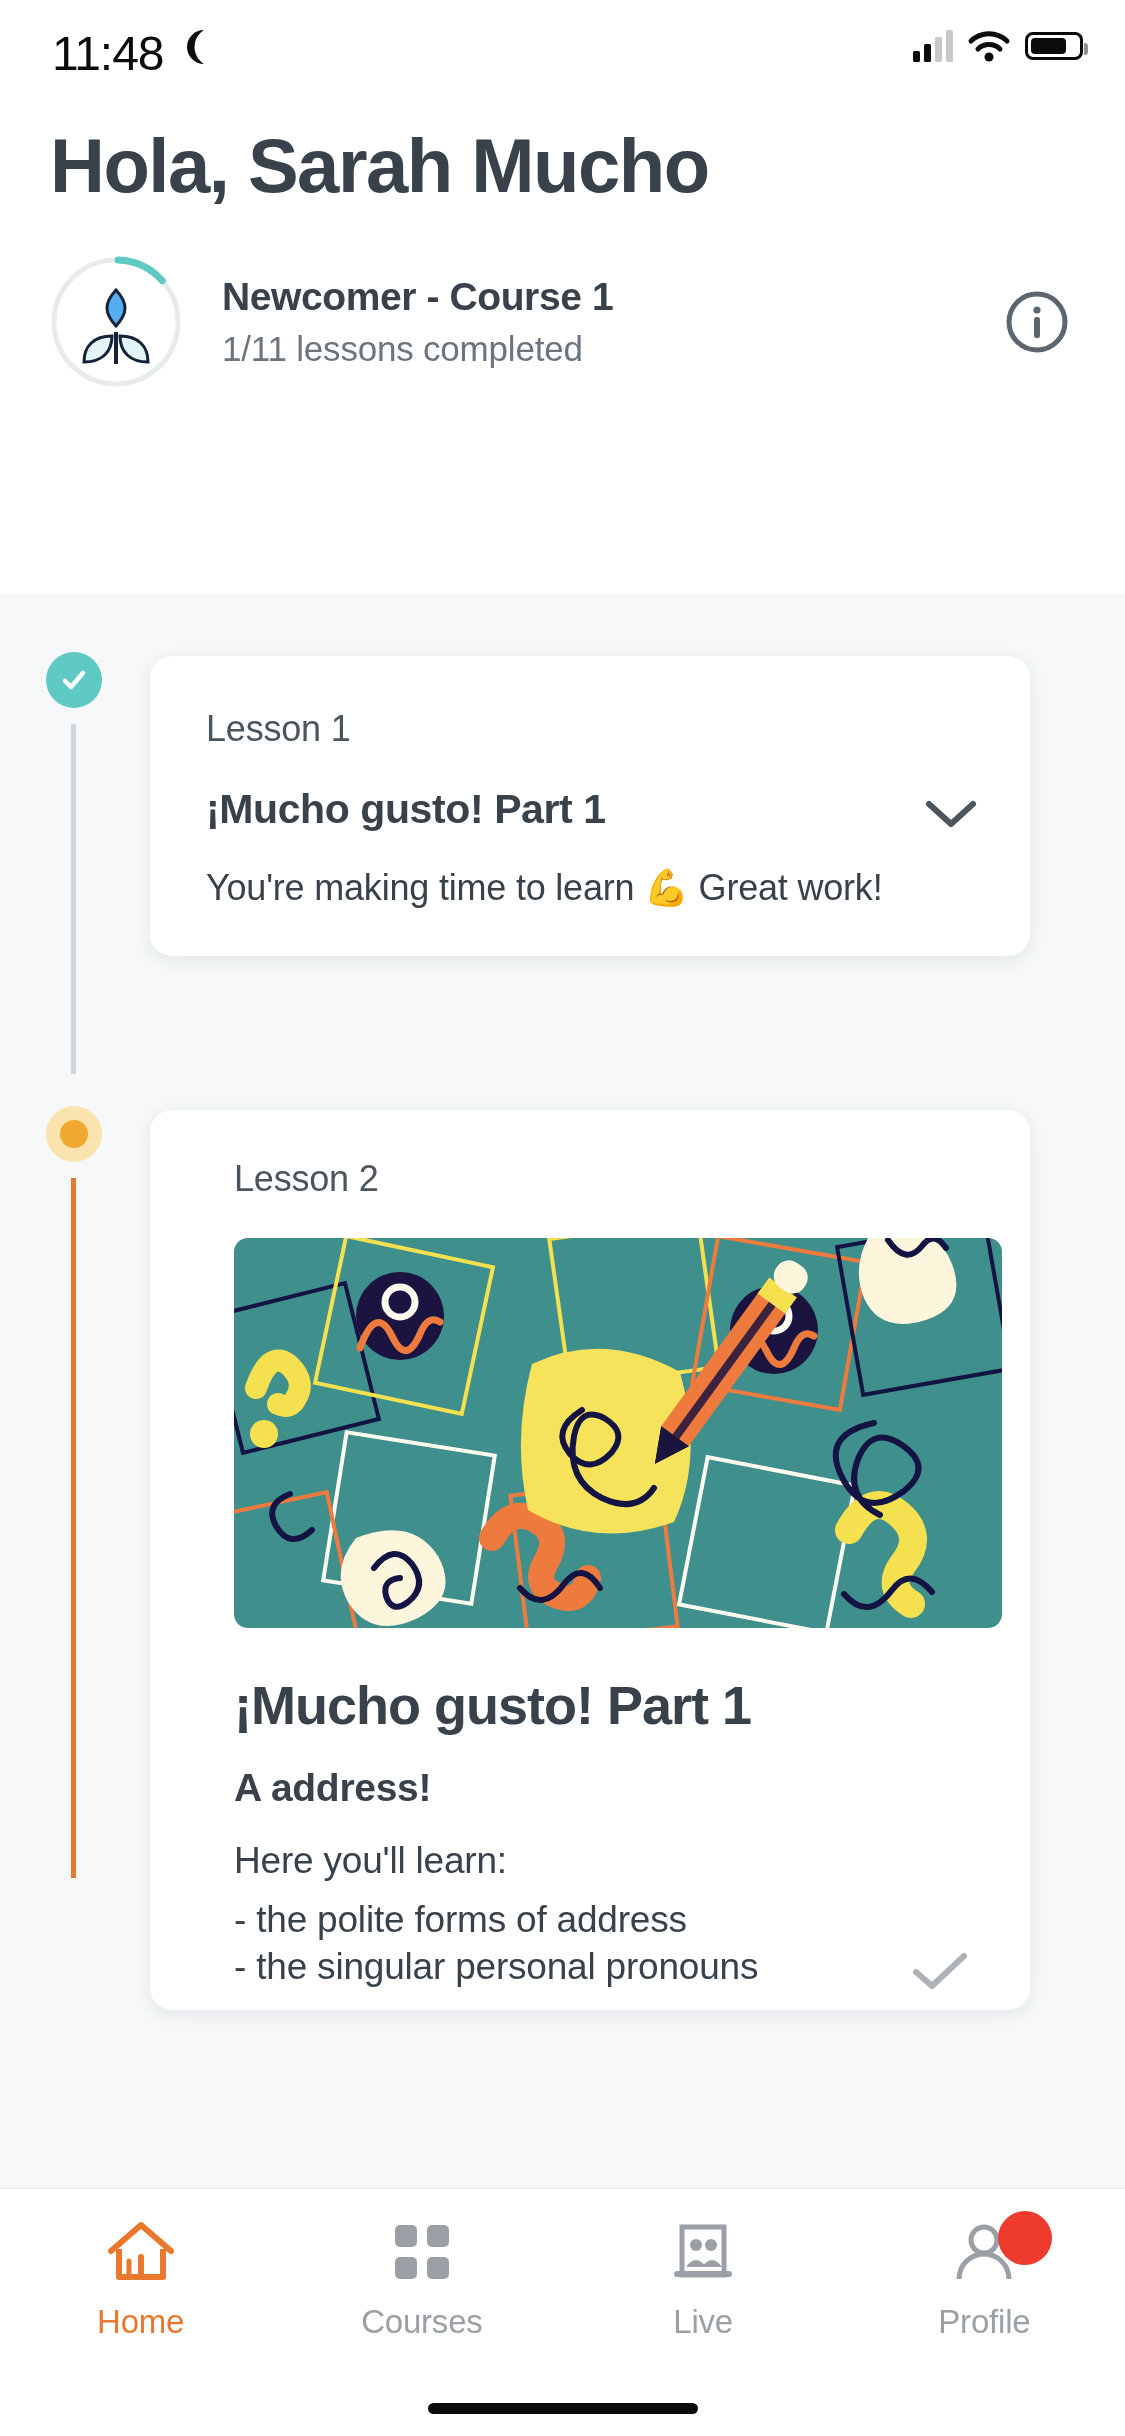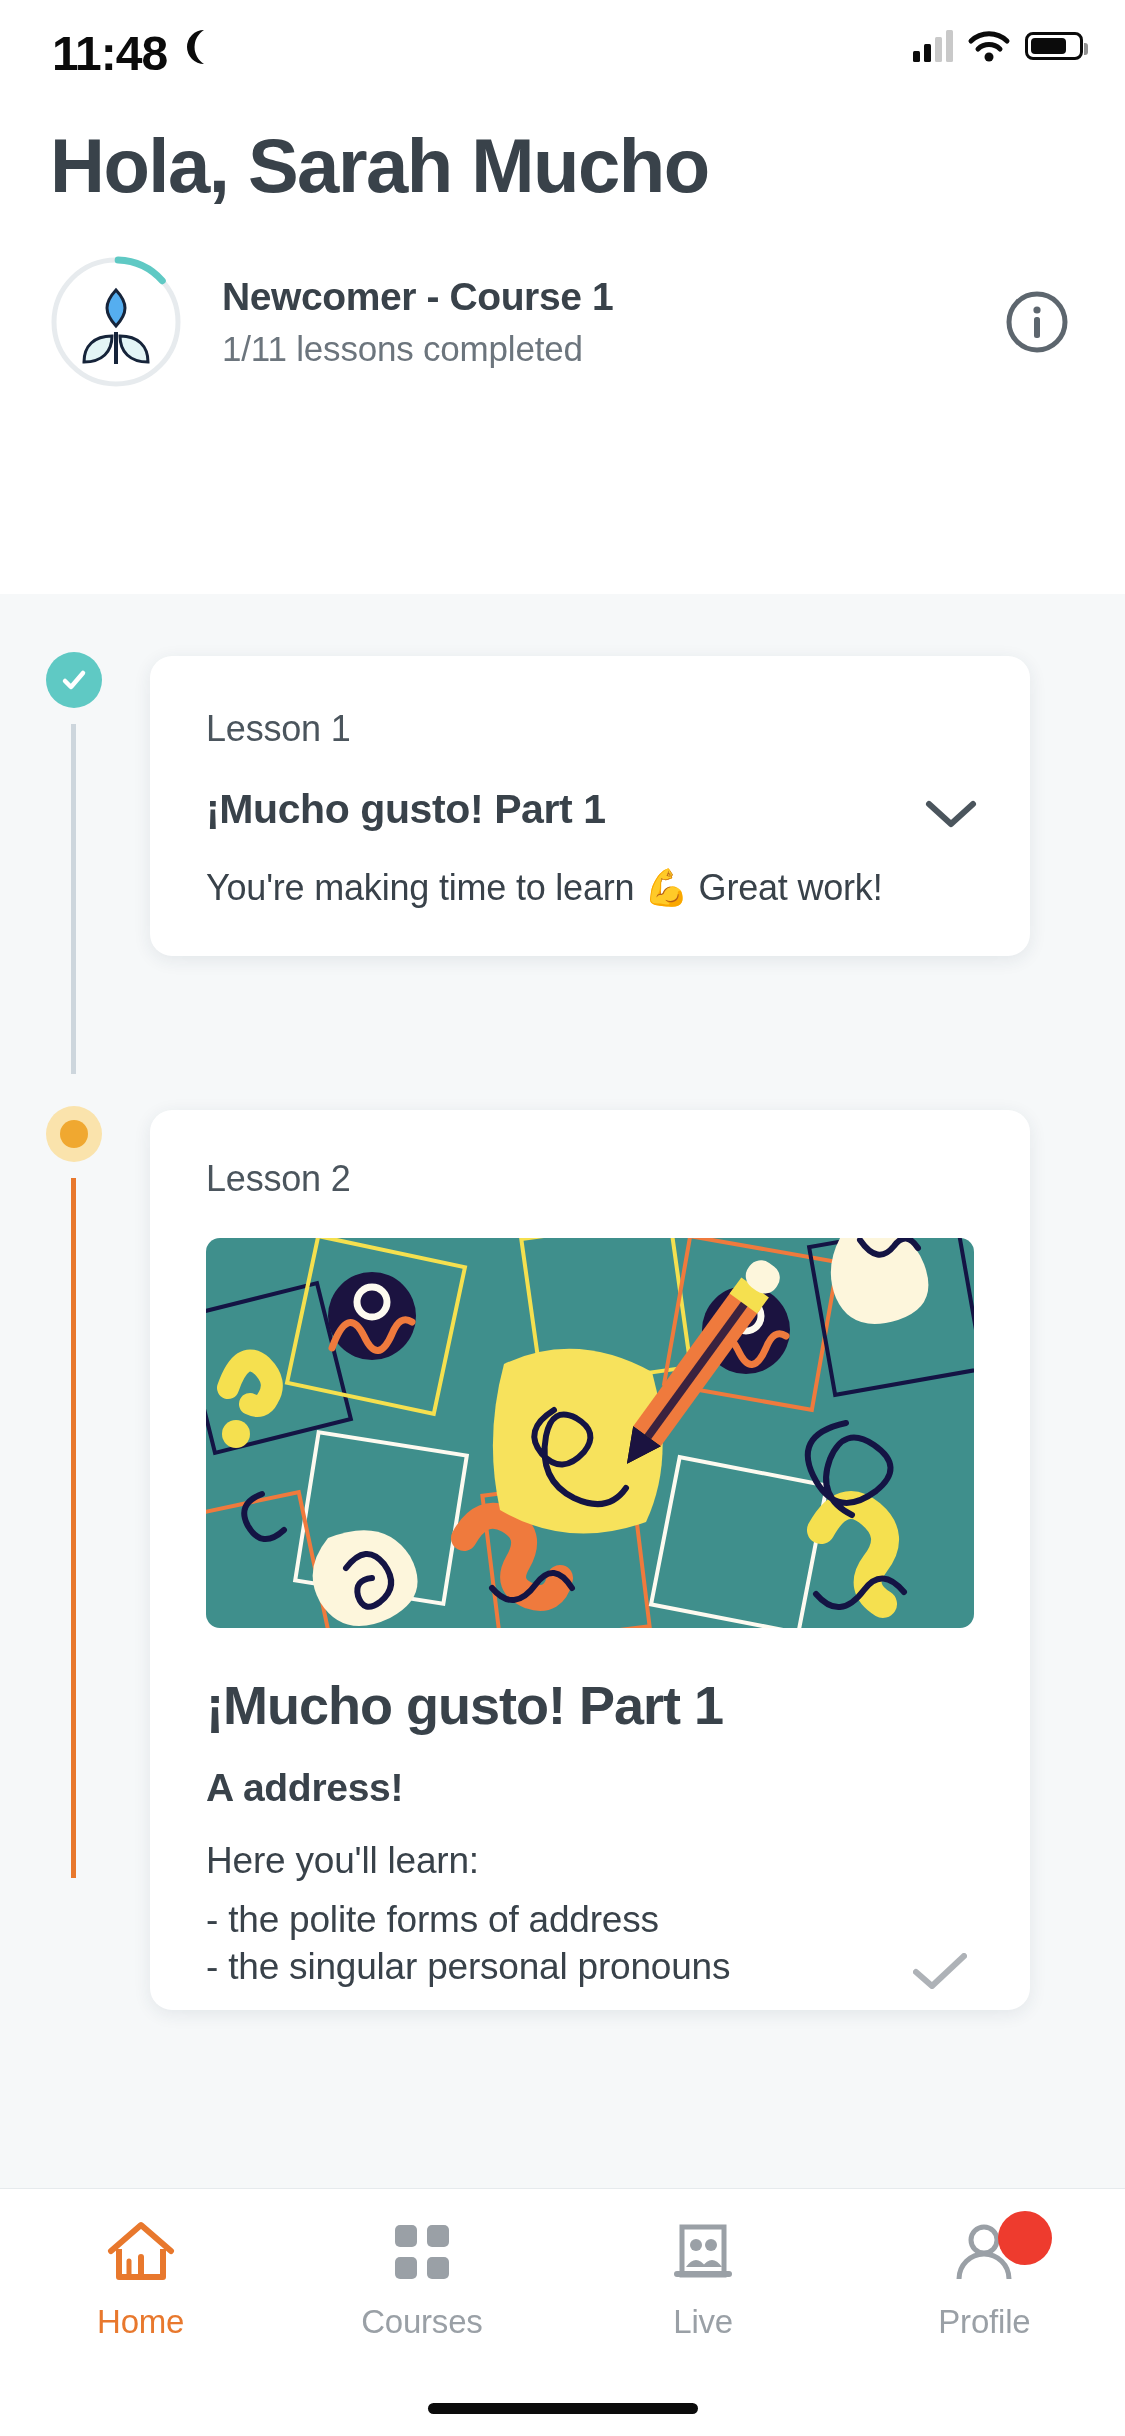--- a/index.html
+++ b/index.html
@@ -11,21 +11,21 @@
   }
   .phone { position:relative; width:1125px; height:2436px; background:#f6f8f9; overflow:hidden; }
 
   
   .statusbar {
     position:absolute; top:0; left:0; width:1125px; height:104px;
     background:#ffffff; z-index:40;
   }
   .sb-time {
     position:absolute; left:52px; top:26px;
-    font-size:48px; font-weight:bold; color:#0b0b0b;
+    font-size:48px; font-weight:normal; color:#0b0b0b;
     letter-spacing:-1px;
   }
   .sb-moon { position:absolute; left:178px; top:28px; }
   .sb-right { position:absolute; right:42px; top:30px; display:flex; align-items:center; gap:14px; }
   .bars { display:flex; align-items:flex-end; gap:4px; height:32px; }
   .bars i { display:block; width:7px; background:#0b0b0b; border-radius:1.5px; }
   .bars i:nth-child(1){ height:11px; }
   .bars i:nth-child(2){ height:18px; }
   .bars i:nth-child(3){ height:25px; background:#c9c9c9; }
   .bars i:nth-child(4){ height:32px; background:#c9c9c9; }
@@ -86,21 +86,21 @@
   .lesson-kicker { font-size:36px; color:#4b555d; letter-spacing:-.2px; }
   .lesson-title-1 {
     font-size:41px; font-weight:bold; color:#39424a;
     margin-top:36px; letter-spacing:-.4px;
   }
   .lesson-desc {
     font-size:36px; color:#39424a; margin-top:32px; line-height:1.25; letter-spacing:-.2px;
   }
   .chev { position:absolute; right:52px; top:142px; }
 
-  .card-2-pad { padding:48px 56px 0 56px; }
+  .card-2-pad { padding:48px 56px 0 56px;margin-left:28px; }
   .hero { margin:38px 0 0 0; width:768px; height:390px; border-radius:14px; overflow:hidden; }
   .lesson-title-2 {
     font-size:54px; font-weight:bold; color:#39424a; margin-top:46px; letter-spacing:-1px;
   }
   .lesson-sub2 { font-size:39px; font-weight:bold; color:#39424a; margin-top:30px; letter-spacing:-.3px; }
   .lesson-lead { font-size:37px; color:#39424a; margin-top:30px; letter-spacing:-.2px; }
   .bullets { font-size:37px; color:#39424a; margin-top:14px; line-height:1.28; letter-spacing:-.2px; }
   .check-faint { position:absolute; right:60px; bottom:14px; opacity:.55; }
 
   

